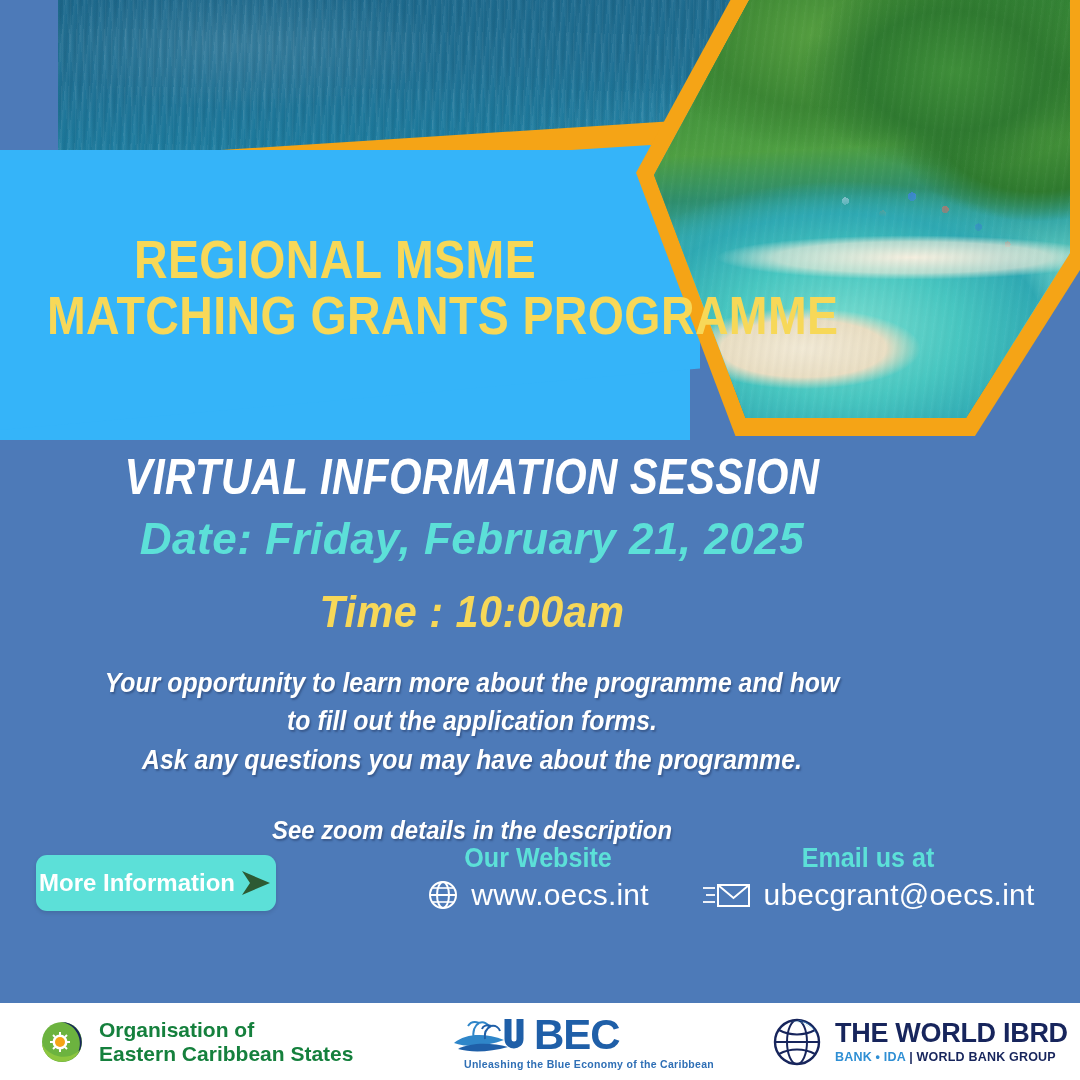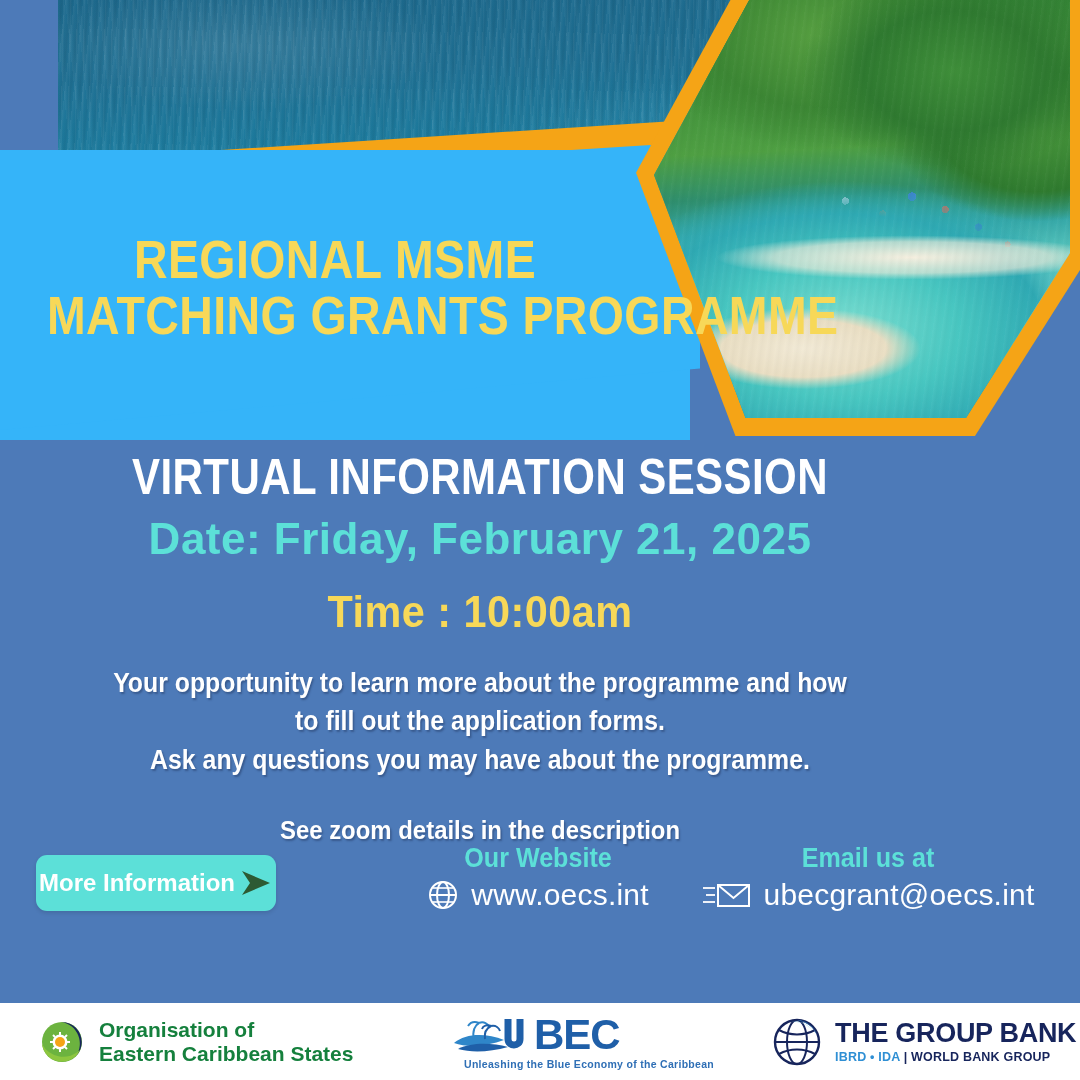--- a/index.html
+++ b/index.html
@@ -174,25 +174,26 @@
     letter-spacing: 0.5px;
     color: #f7d858;
     transform: scaleX(.86);
     transform-origin: center;
     white-space: nowrap;
   }
 
   
   .main {
     position: absolute;
-    left: 12px;
+    left: 4px;
     top: 448px;
     width: 936px;
     text-align: center;
     z-index: 9;
+    font-style: italic;
   }
   .session-heading {
     font-family: "Liberation Sans Narrow", "Liberation Sans", sans-serif;
     font-weight: bold;
     font-size: 50px;
     color: #ffffff;
     letter-spacing: .5px;
     transform: scaleX(.84);
     white-space: nowrap;
     margin-bottom: 8px;
@@ -487,23 +488,23 @@
       <svg width="54" height="54" viewBox="0 0 54 54">
         <circle cx="27" cy="27" r="22" fill="none" stroke="#17255c" stroke-width="2.4"></circle>
         <ellipse cx="27" cy="27" rx="10" ry="22" fill="none" stroke="#17255c" stroke-width="2"></ellipse>
         <line x1="5" y1="27" x2="49" y2="27" stroke="#17255c" stroke-width="2"></line>
         <path d="M 9 15 C 20 21, 34 21, 45 15" fill="none" stroke="#17255c" stroke-width="2"></path>
         <path d="M 9 39 C 20 33, 34 33, 45 39" fill="none" stroke="#17255c" stroke-width="2"></path>
         <path d="M 27 5 A 22 22 0 0 1 47 20 A 26 26 0 0 0 27 5 Z" fill="#2f8fd4" opacity=".85"></path>
         <path d="M 20 7 A 22 22 0 0 1 43 16 A 24 24 0 0 0 20 7 Z" fill="#7fd4f0" opacity=".9"></path>
       </svg>
       <div>
-        <div class="wb-text-main">THE GROUP BANK</div>
+        <div class="wb-text-main">THE WORLD IBRD</div>
         <div class="wb-text-sub">
-          <span class="wb-sub-blue">IBRD • IDA</span>
+          <span class="wb-sub-blue">BANK • IDA</span>
           <span>|</span>
           <span>WORLD BANK GROUP</span>
         </div>
       </div>
     </div>
 
   </div>
 </div>
 
 </body></html>

